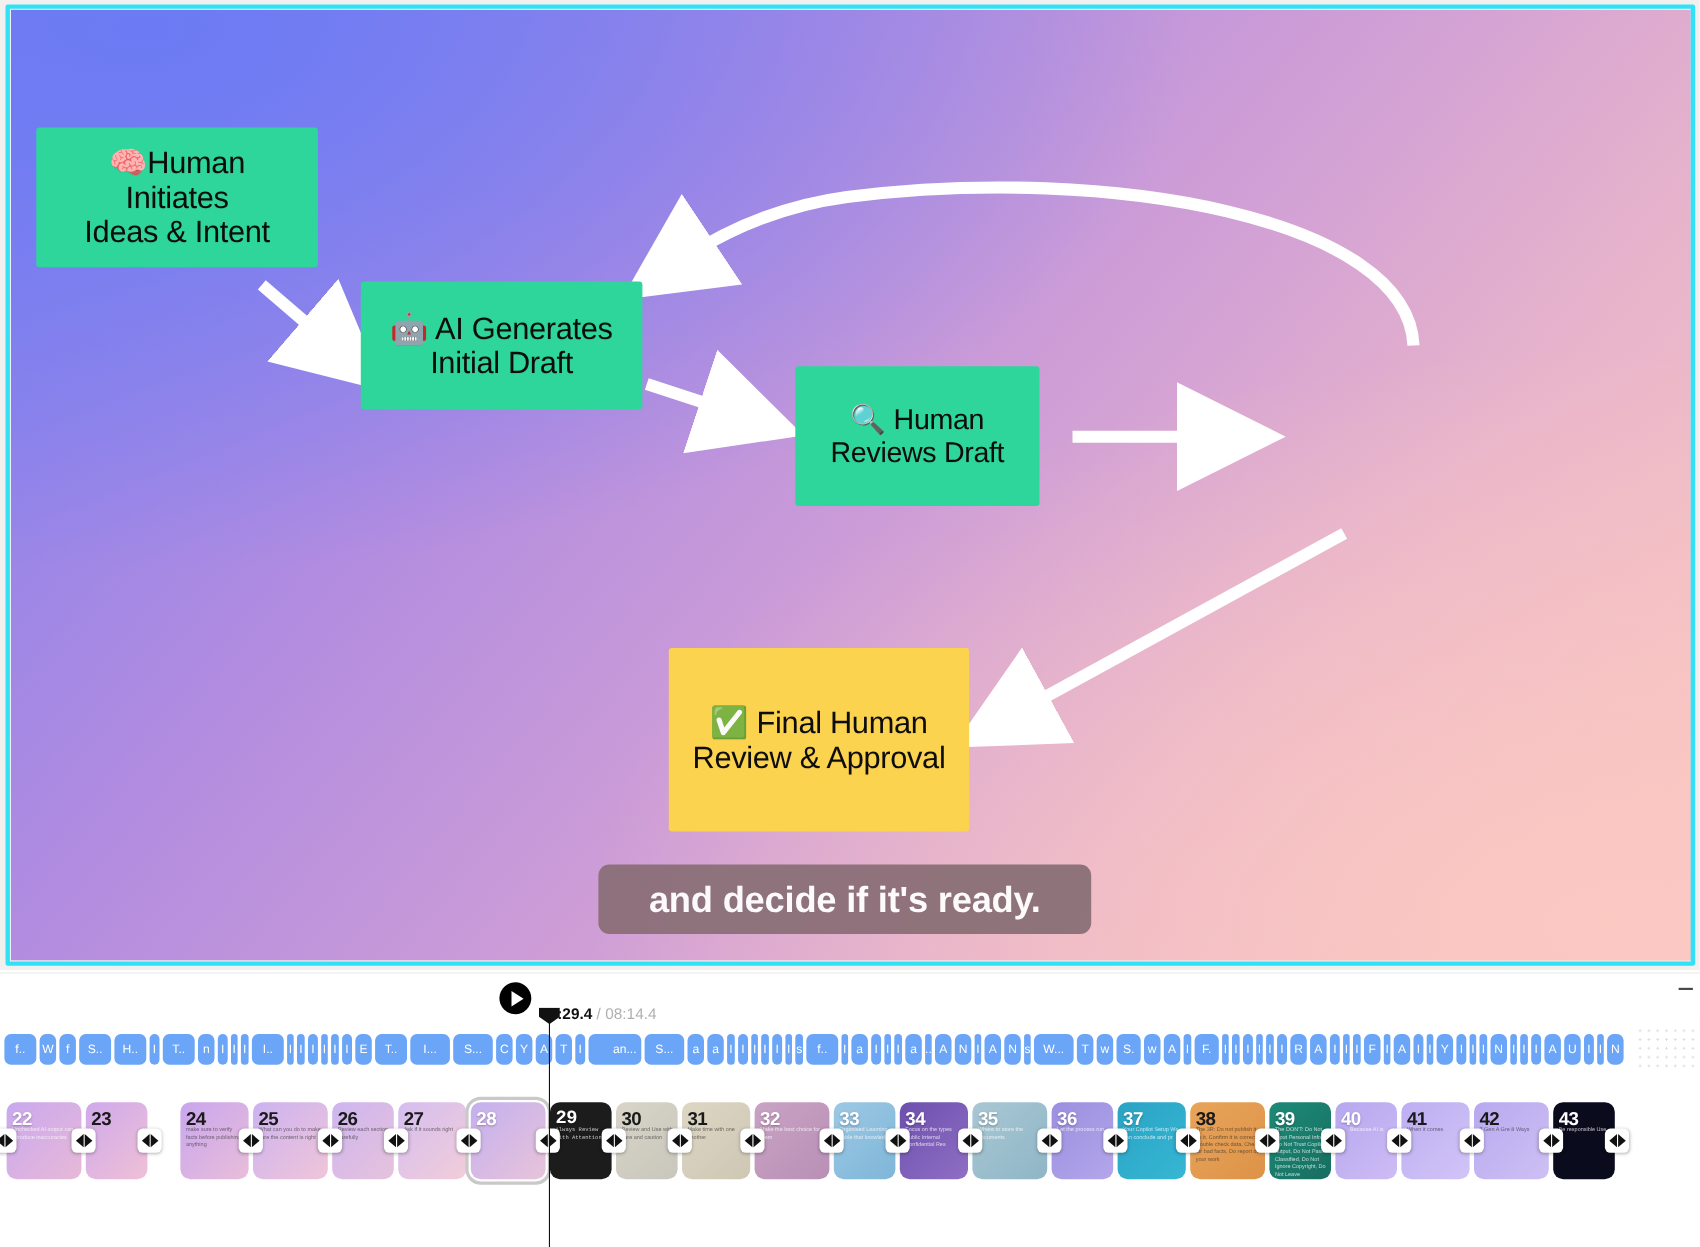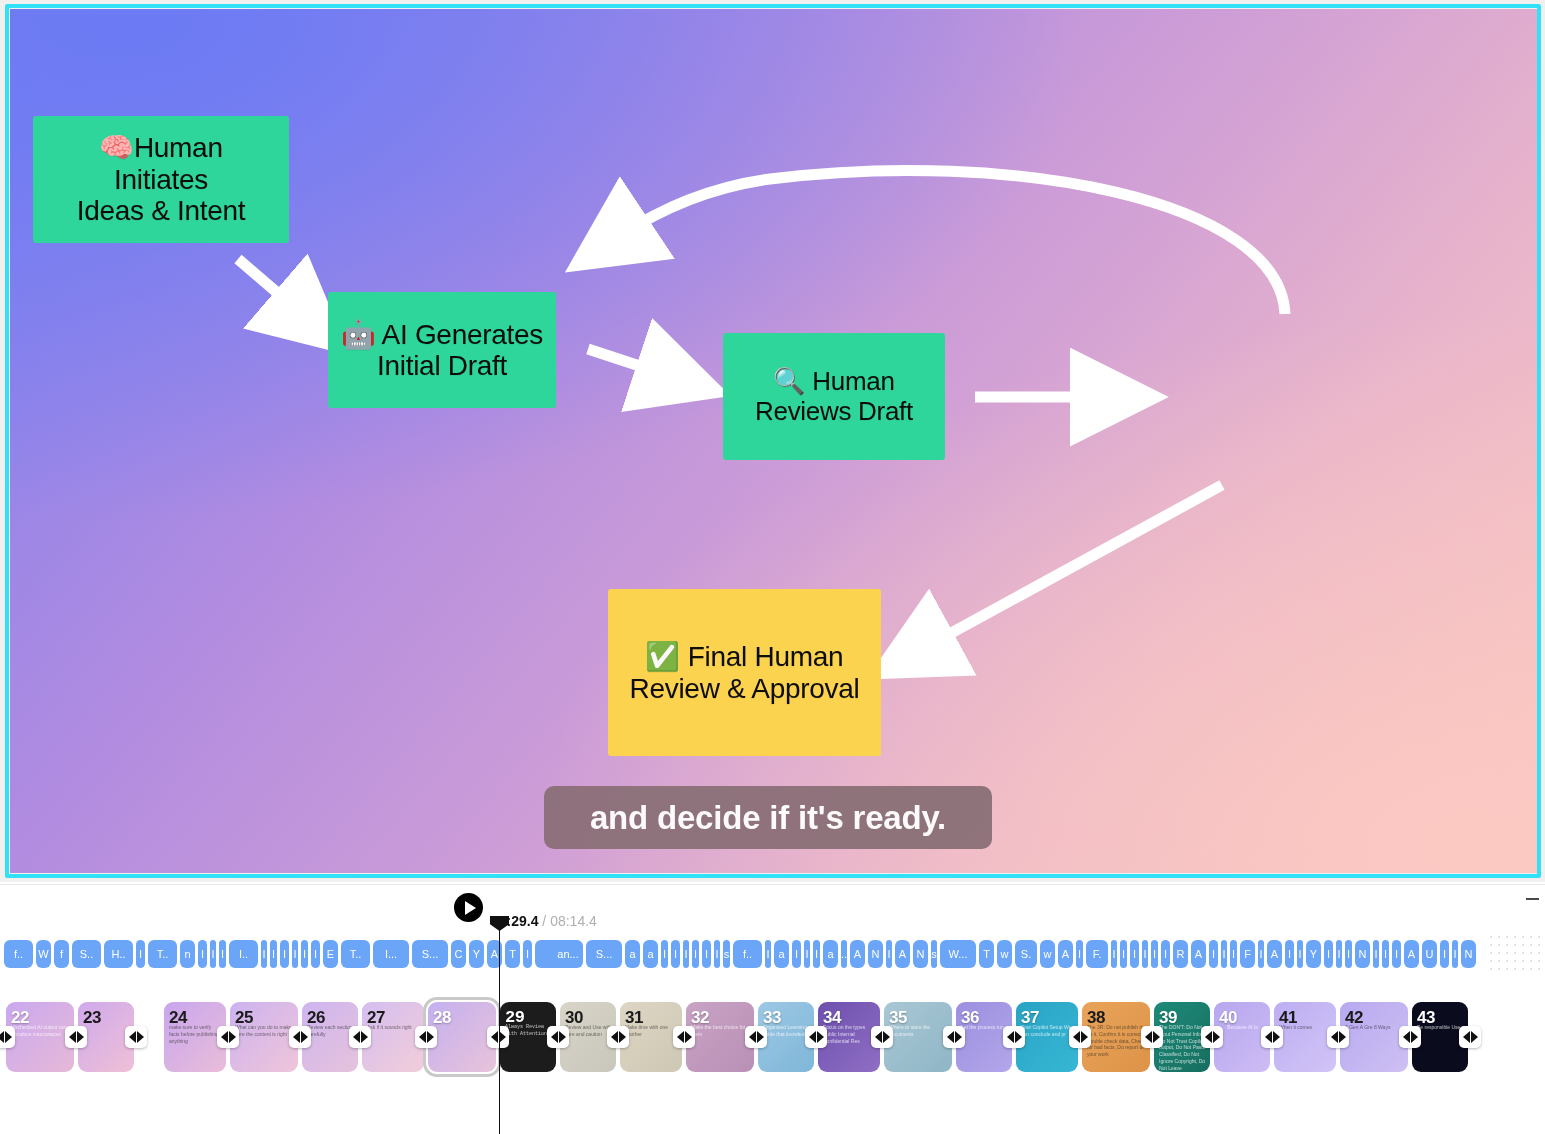--- a/index.html
+++ b/index.html
@@ -41,21 +41,21 @@
     line-height: 1.12;
     font-weight: 500;
     border-radius: 3px;
     padding: 6px 10px;
     letter-spacing: -0.3px;
     text-shadow: 0 1px 0 rgba(0,0,0,0.06);
   }
   .node .emo { font-family: "DejaVu Sans", sans-serif; }
 
   #node-1 { left: 23px; top: 107px; width: 256px; height: 127px; background:#2ed69b; font-size:28px; }
-  #node-2 { left: 318px; top: 247px; width: 228px; height: 116px; background:#2ed69b; font-size:28px;margin-top:36px; }
+  #node-2 { left: 318px; top: 247px; width: 256px; height: 116px; background:#2ed69b; font-size:28px; }
   #node-3 { left: 713px; top: 324px; width: 222px; height: 127px; background:#2ed69b; font-size:26px; }
   #node-4 { left: 1126px; top: 325px; width: 300px; height: 152px; background:#ee6c43; font-size:29px; }
   #node-5 { left: 598px; top: 580px; width: 273px; height: 167px; background:#fcd34f; font-size:28px; }
 
   
   #arrows { position:absolute; left:0; top:0; width:1527px; height:864px; }
 
   
   #caption-box {
     position: absolute; left: 534px; top: 777px;

